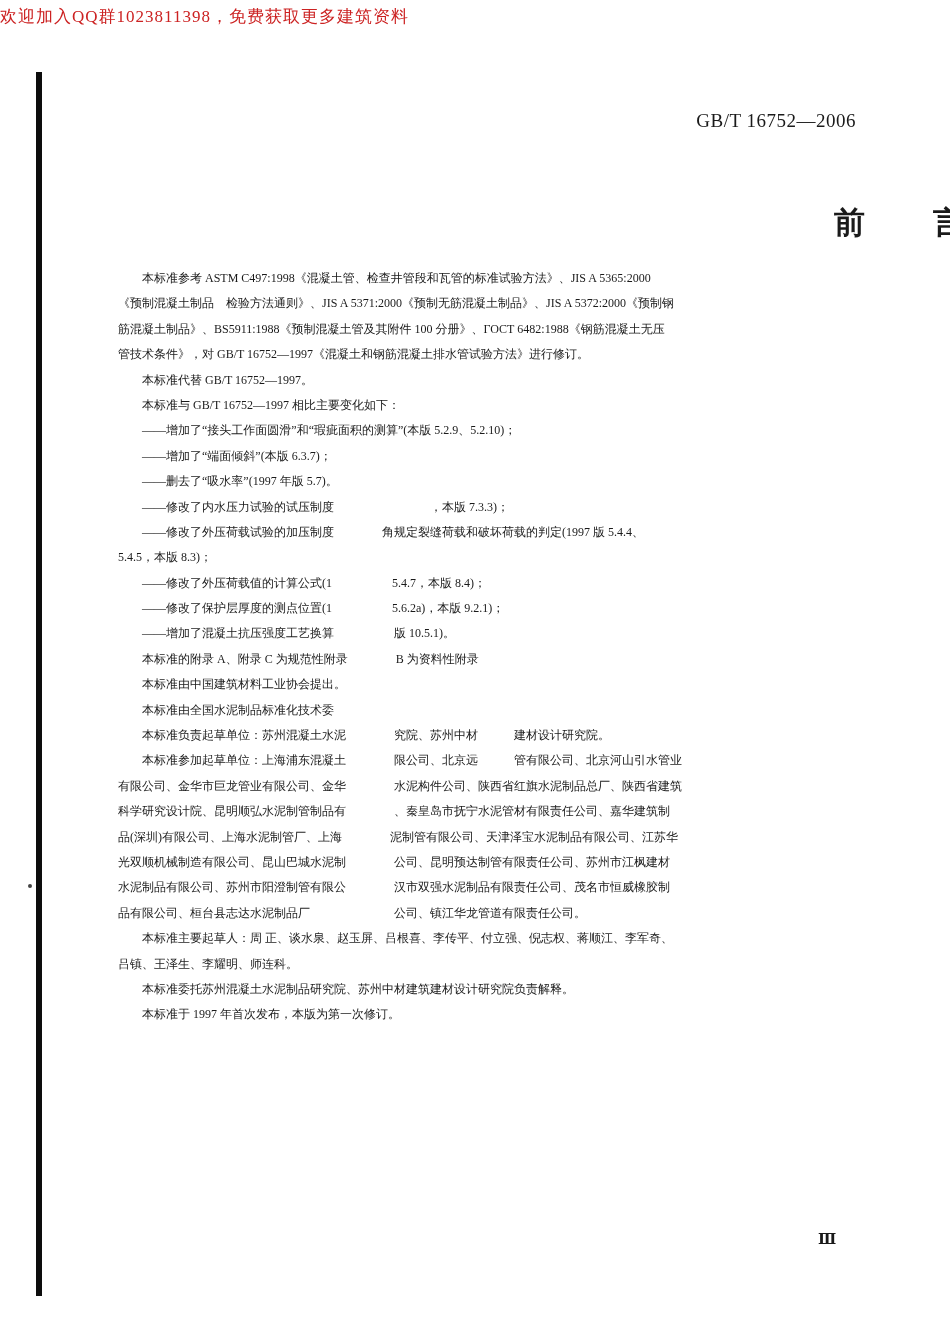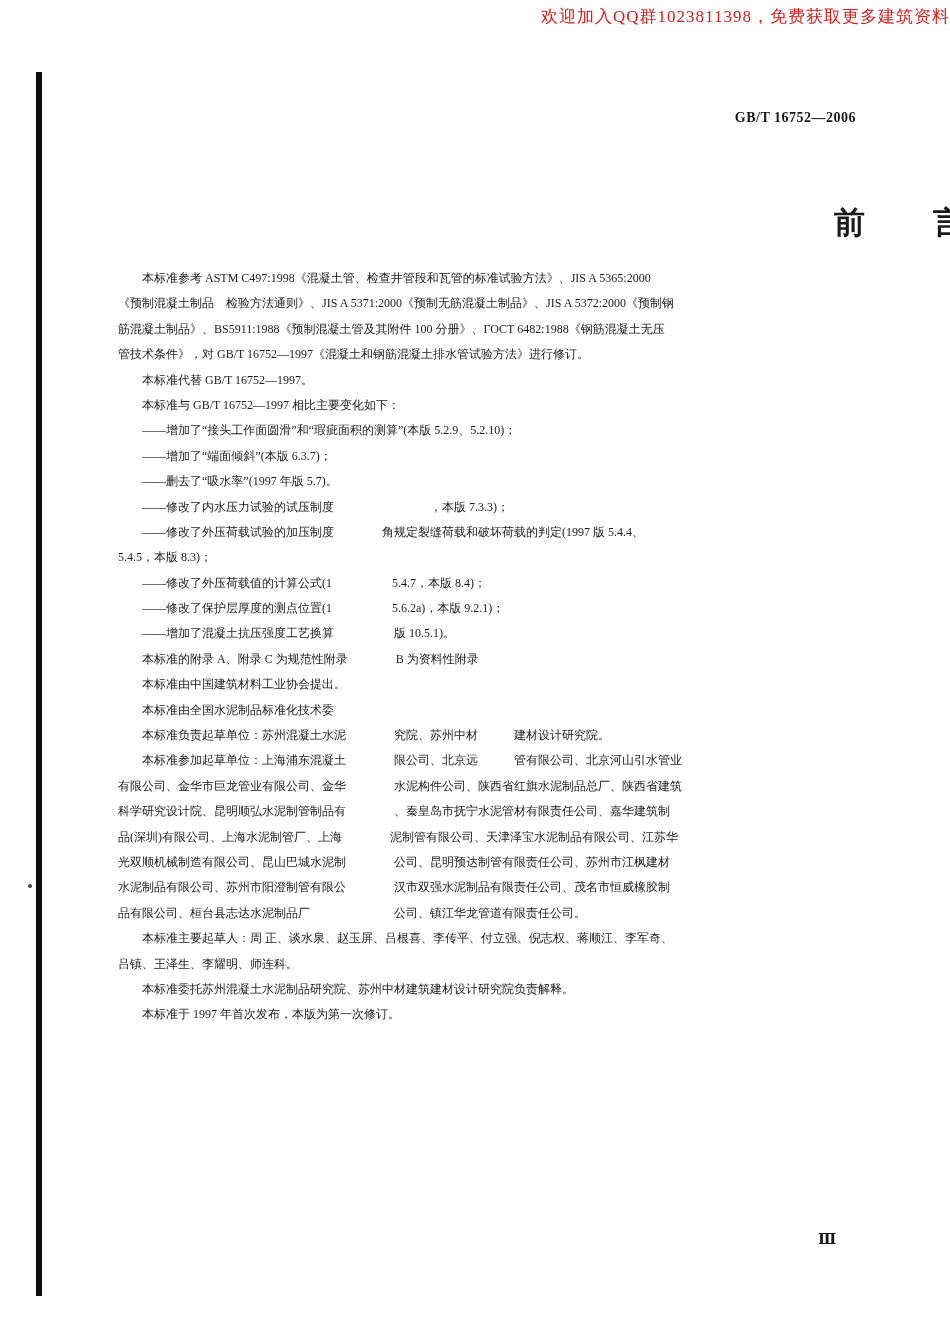--- a/index.html
+++ b/index.html
@@ -6,32 +6,32 @@
   body{
     width:950px;height:1344px;
     background:#ffffff;
     position:relative;
     font-family:"Liberation Serif","DejaVu Serif",serif;
     color:#1a1a1a;
     overflow:hidden;
   }
   .promo{
     position:absolute;top:5px;left:0;width:100%;
-    text-align:right;
+    text-align:left;
     font-size:17px;
     letter-spacing:1px;
   }
   .left-bar{
     position:absolute;left:36px;top:72px;
     width:6px;height:1224px;
     background:#0d0d0d;
   }
   .doc-code{
     position:absolute;top:110px;right:94px;
-    font-size:14px;font-weight:bold;
+    font-size:19px;font-weight:normal;
     letter-spacing:0.5px;
     font-family:"Liberation Serif","DejaVu Serif",serif;
   }
   .title{
     position:absolute;top:186px;left:0;width:100%;
     margin:16px;text-align:right;
     font-size:31px;font-weight:bold;
     letter-spacing:2px;
   }
   .body-lines{

